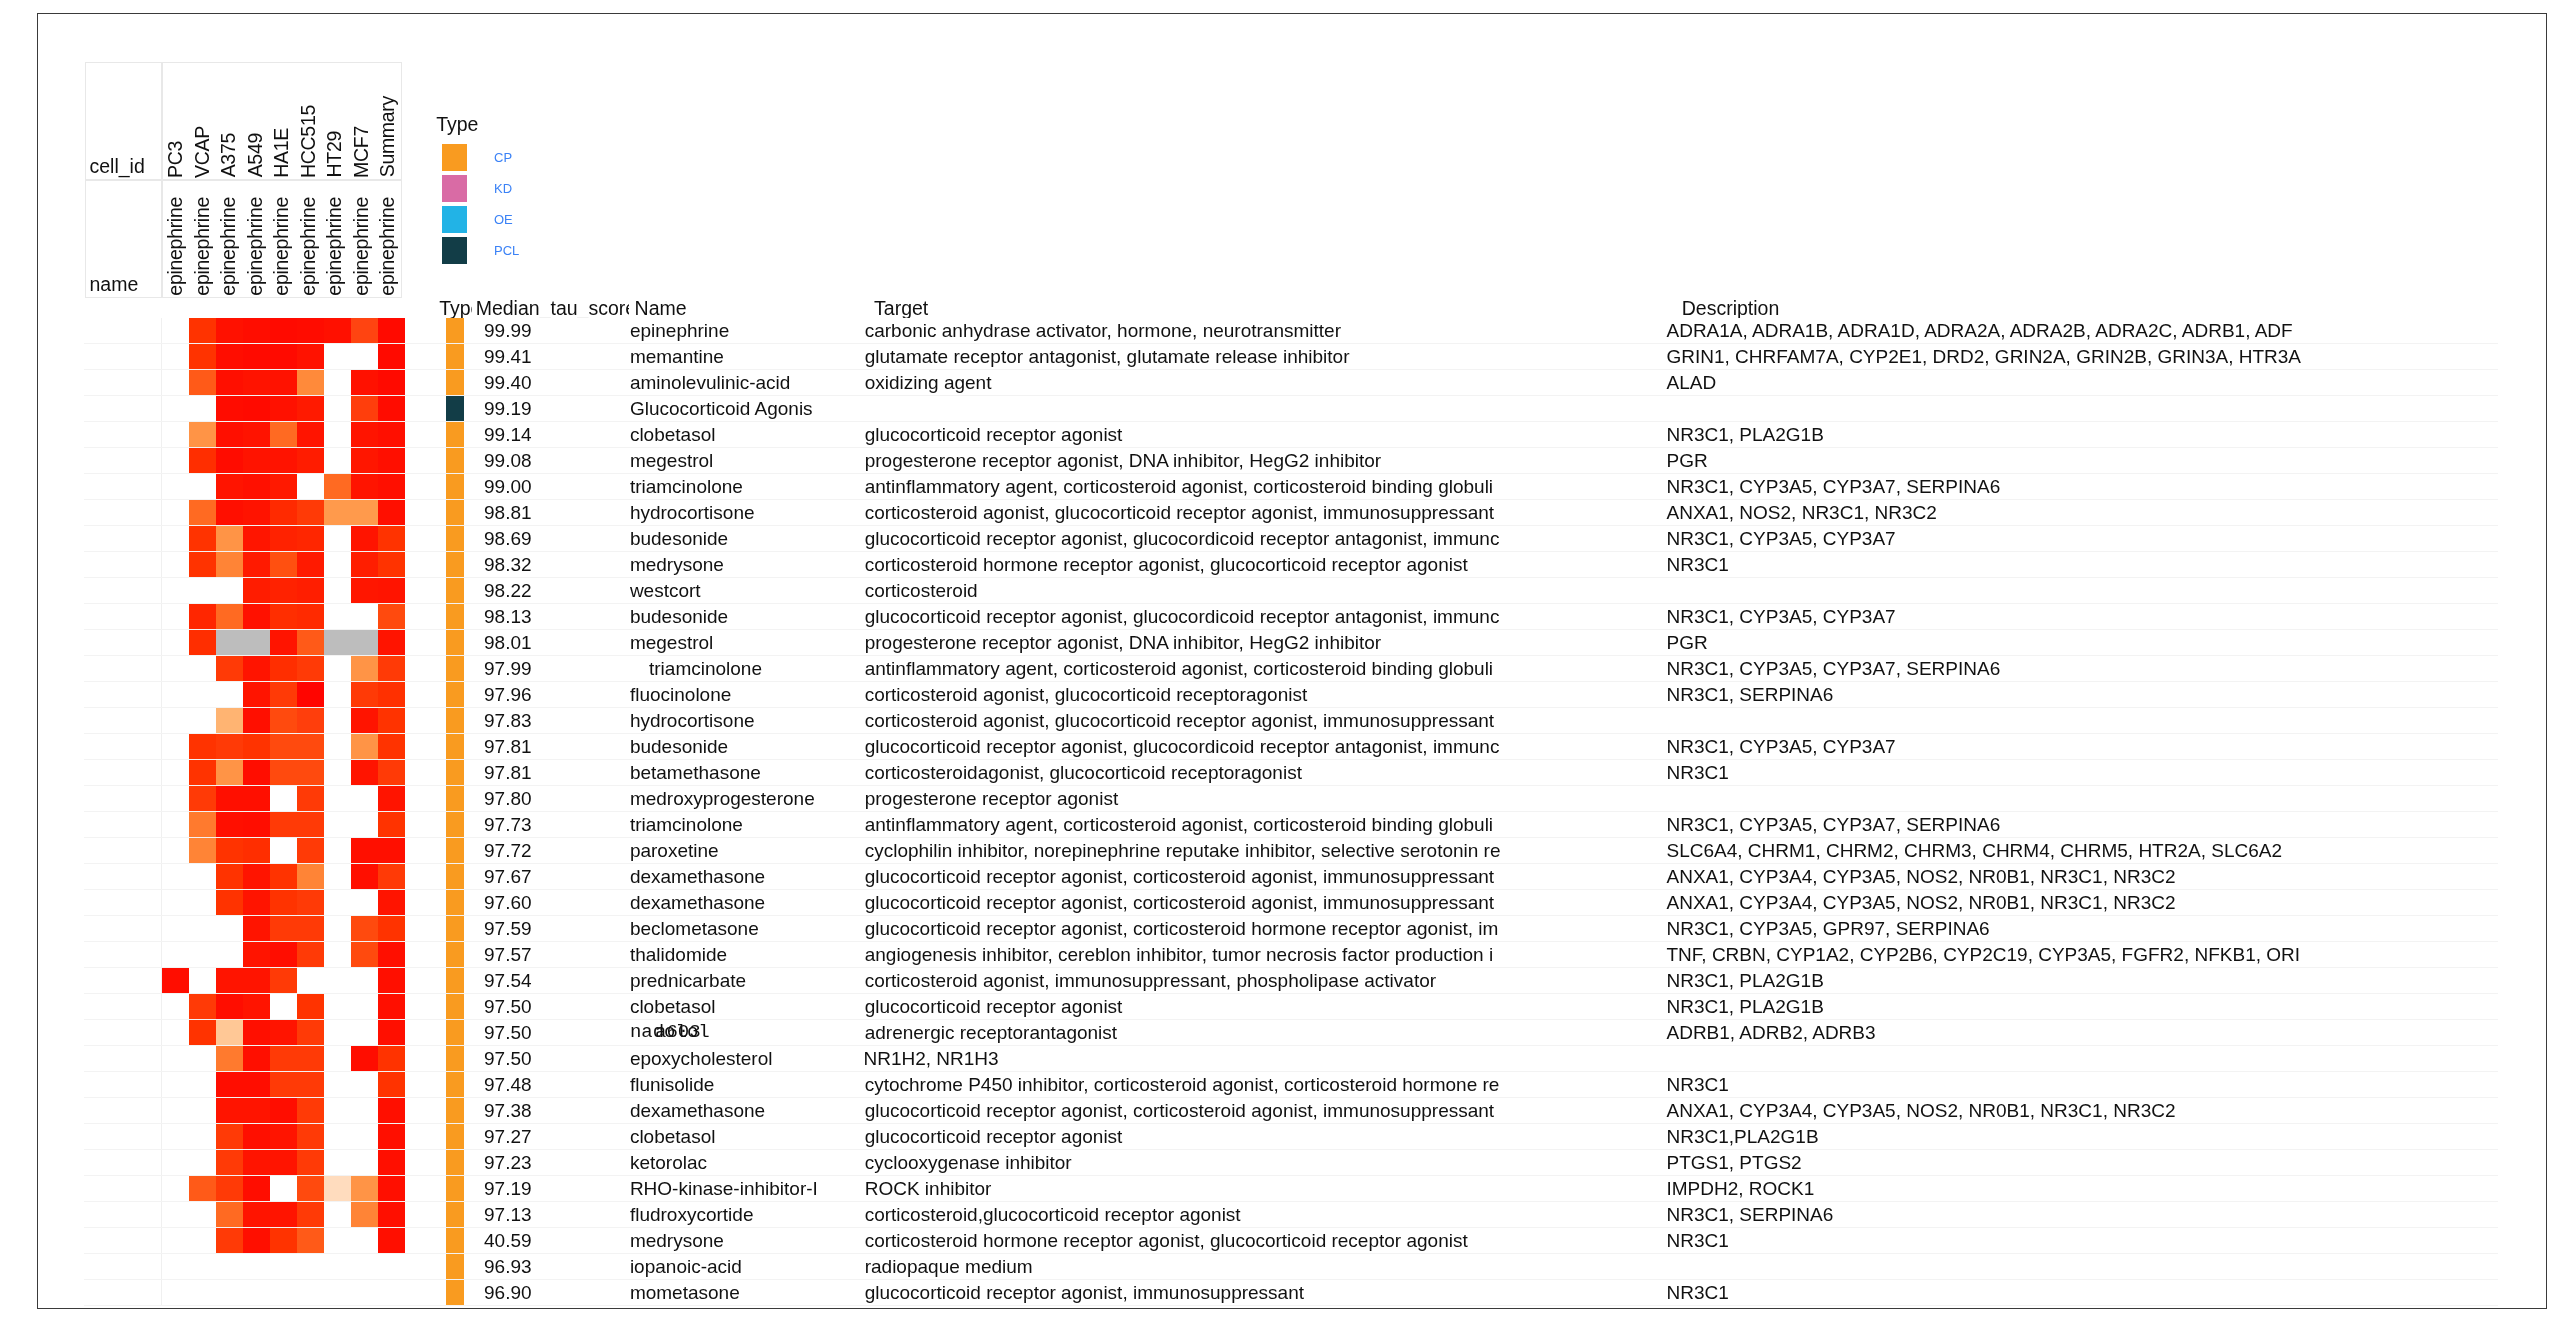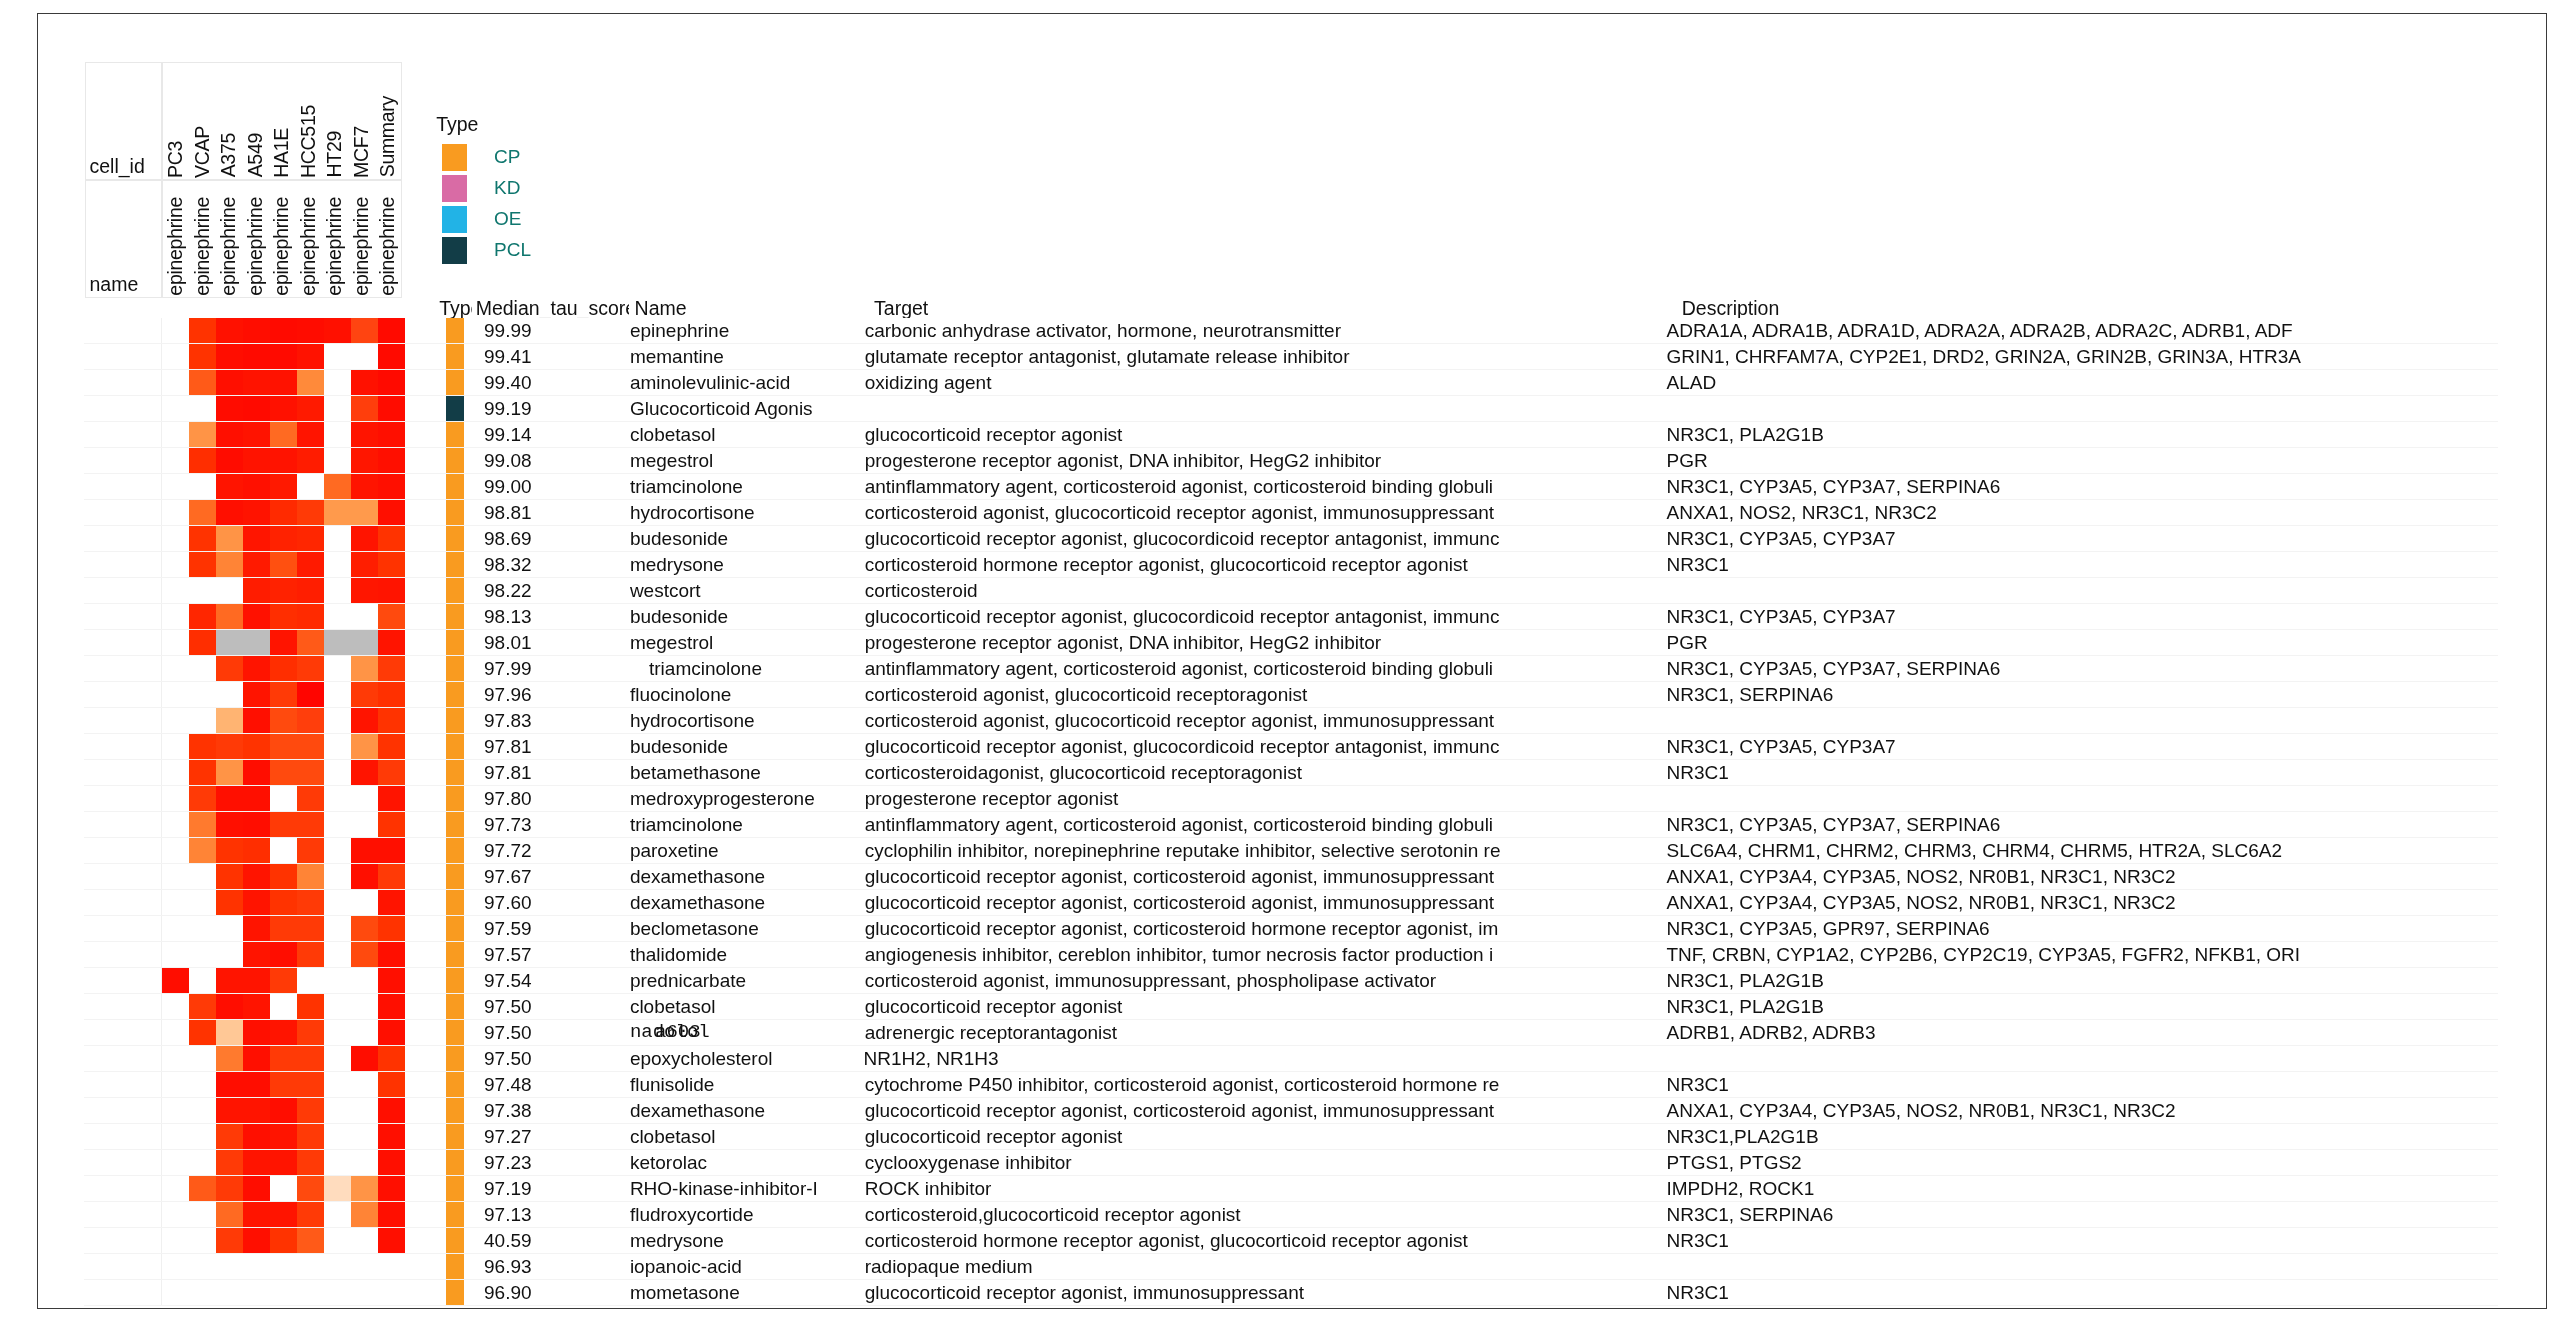--- a/index.html
+++ b/index.html
@@ -51,21 +51,21 @@
     transform:rotate(180deg);
     font-size:19.5px;color:#111;line-height:1;white-space:nowrap;
     letter-spacing:-0.3px;
   }
 
   
   #legend{position:absolute;left:397px;top:99px;width:177px;}
   .leg-title{font-size:19.5px;color:#111;margin:0 0 5.9px 1.2px;}
   .leg-row{display:flex;align-items:center;height:31px;}
   .leg-sw{width:25px;height:27px;margin-left:7px;}
-  .leg-lab{font-size:19px;color:#0f766e;margin-left:27px;}
+  .leg-lab{font-size:13px;color:#3b82f6;margin-left:27px;}
 
   
   #table{
     position:absolute;left:46px;top:277px;
     width:2414px;
   }
   .col-heat{width:354px;}
   .col-type{width:33px;}
   .col-score{width:153px;}
   .col-name{width:236px;}

